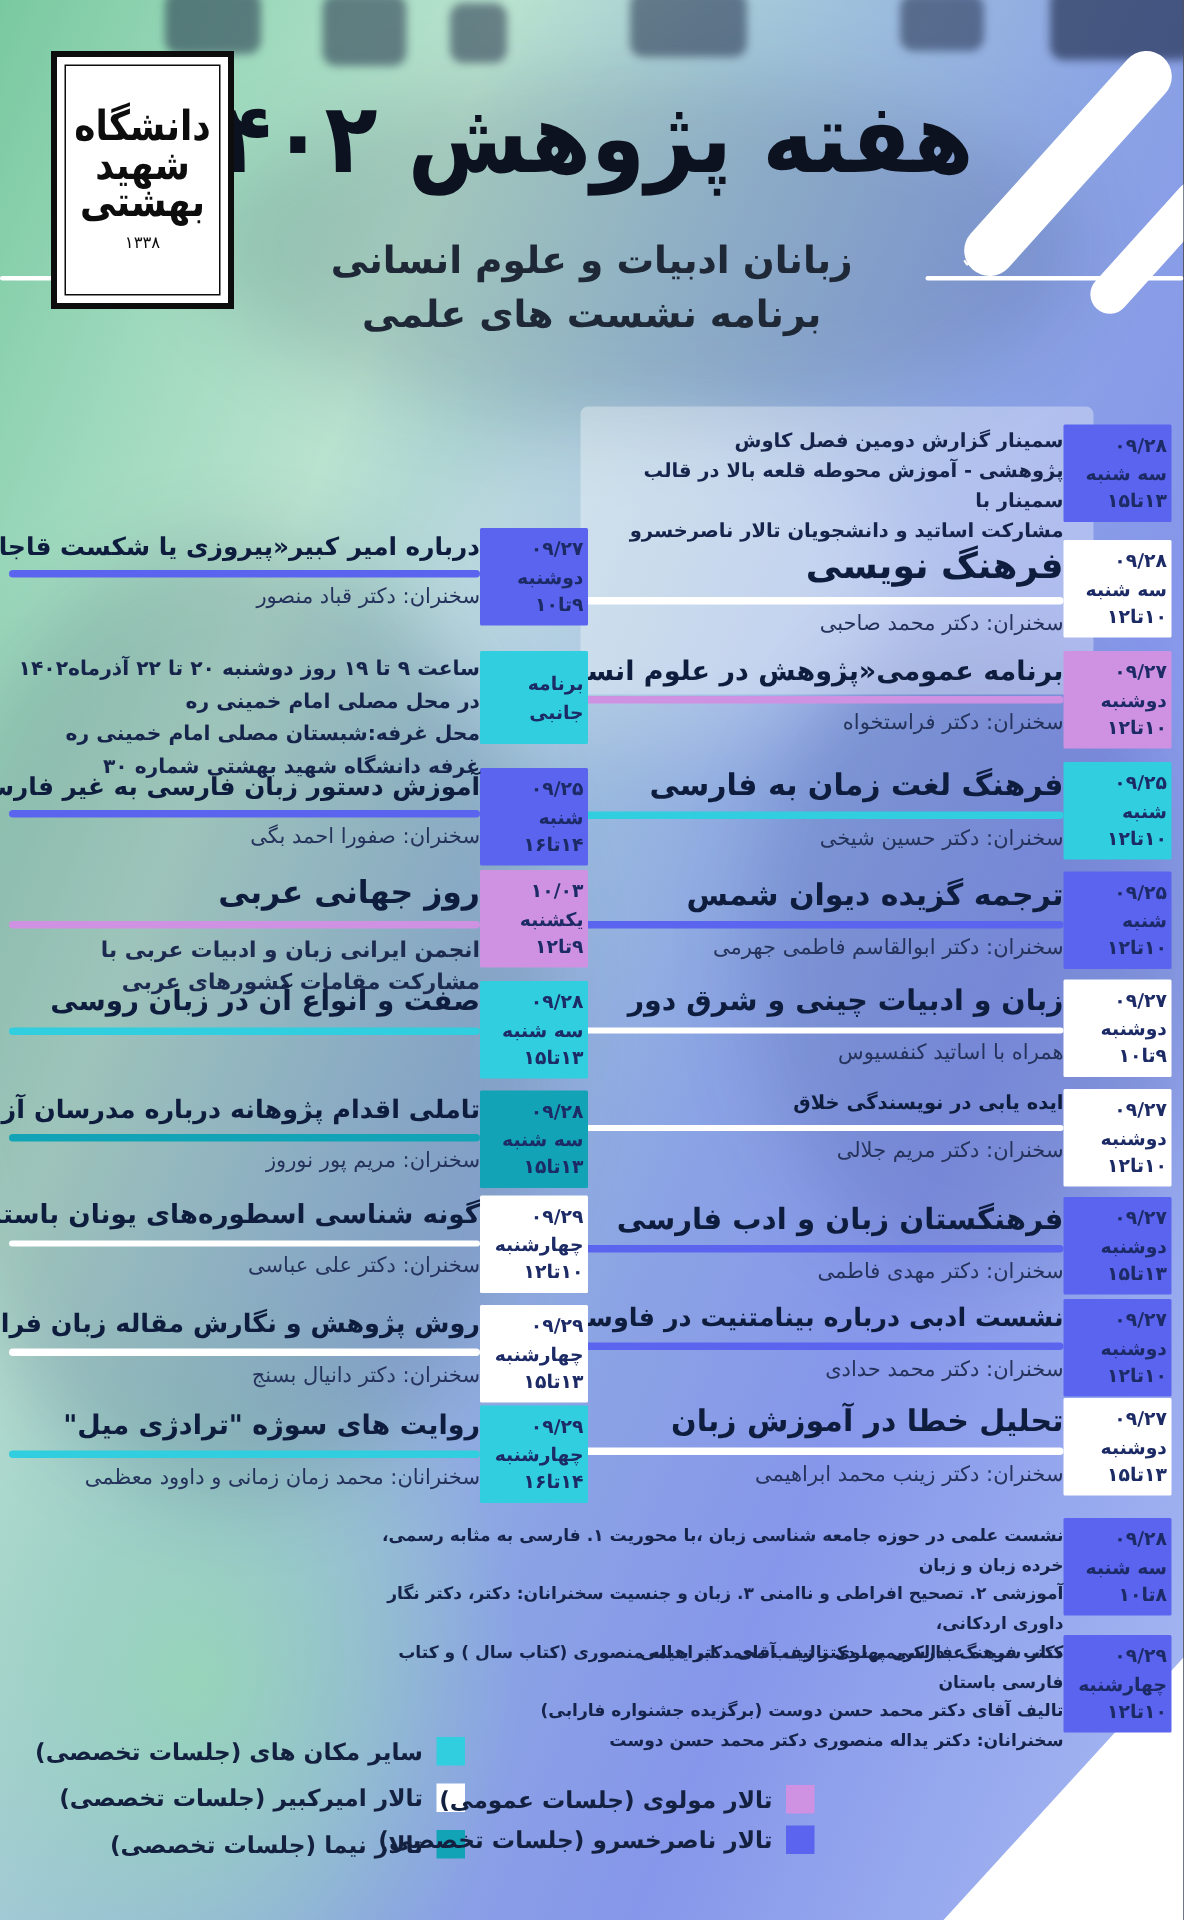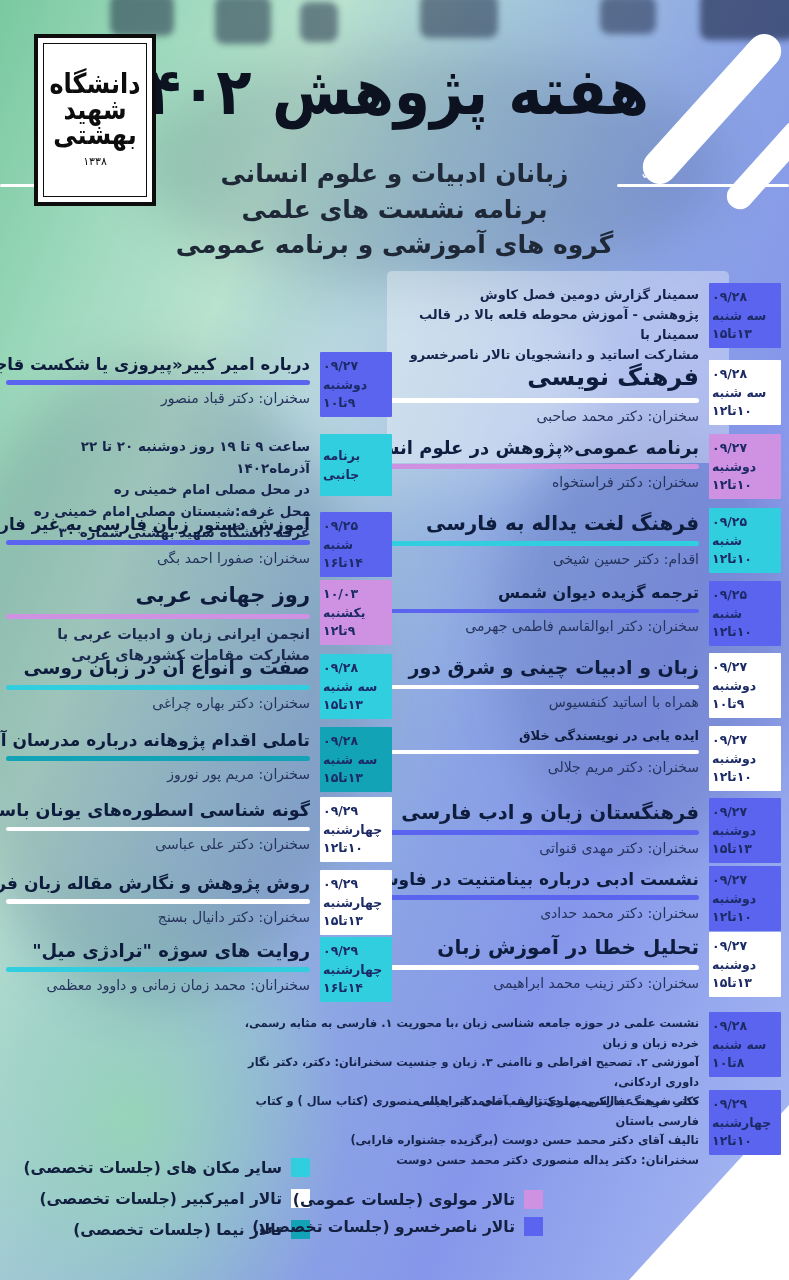--- a/index.html
+++ b/index.html
@@ -50,21 +50,21 @@
   .title{position:absolute;right:140px;top:58px;width:500px;text-align:center;z-index:4;
     font-size:58px;font-weight:900;color:#0c1220;white-space:nowrap;transform:scaleY(1.12);letter-spacing:-1px}
   .subtitles{position:absolute;left:0;right:0;top:156px;text-align:center;z-index:4;color:#1e2836}
   .subtitles div{font-size:25px;font-weight:bold;line-height:1.42}
 
   
   .col{position:absolute;display:flex;flex-direction:column;z-index:4}
   .col-right{top:283px;right:8px;width:396px}
   .col-left{top:352px;right:397px;width:386px}
   .row{display:flex;align-items:flex-start}
-  .badge{flex:0 0 72px;margin-left:10px;padding:6px 3px;text-align:left;border-radius:1px;
+  .badge{flex:0 0 72px;padding:6px 3px;text-align:right;border-radius:1px;
     display:flex;flex-direction:column;gap:3px;color:var(--navy);font-weight:bold;font-size:12.5px;line-height:1.25}
   .badge span{white-space:nowrap}
   .bg-peri{background:var(--peri)} .bg-orchid{background:var(--orchid)}
   .bg-cyan{background:var(--cyan)} .bg-teal{background:var(--teal)} .bg-white{background:#fff}
   .etext{flex:1;min-width:0;text-align:right;padding-top:2px}
   .etitle{font-weight:bold;color:var(--ink);white-space:nowrap;line-height:1.3}
   .uline{height:4.5px;border-radius:3px;margin:5px 0 5px}
   .u-peri{background:var(--peri)} .u-orchid{background:var(--orchid)} .u-cyan{background:var(--cyan)}
   .u-teal{background:var(--teal)} .u-white{background:#fff}
   .espeaker{font-size:14px;color:#25335c;white-space:nowrap}
@@ -116,21 +116,20 @@
       <div class="logo-word">شهید</div>
       <div class="logo-word">بهشتی</div>
       <div class="logo-year">۱۳۳۸</div>
     </div>
   </div>
 
   <div class="title">هفته پژوهش ۱۴۰۲</div>
   <div class="subtitles">
     <div>زبانان ادبیات و علوم انسانی</div>
     <div>برنامه نشست های علمی</div>
-    <div>گروه های آموزشی و برنامه عمومی</div>
   </div>
 
   <div class="col col-right">
 
     <div class="row" style="height:77px">
       <div class="badge bg-peri">
         <span>۰۹/۲۸</span>
         <span>سه شنبه</span>
         <span>۱۳تا۱۵</span>
       </div>
@@ -167,34 +166,34 @@
       </div>
     </div>
 
     <div class="row" style="height:73px">
       <div class="badge bg-cyan">
         <span>۰۹/۲۵</span>
         <span>شنبه</span>
         <span>۱۰تا۱۲</span>
       </div>
       <div class="etext">
-        <div class="etitle" style="font-size:20px">فرهنگ لغت یداله به فارسی</div>
+        <div class="etitle" style="font-size:20px">فرهنگ لغت زمان به فارسی</div>
         <div class="uline u-cyan"></div>
-        <div class="espeaker">اقدام: دکتر حسین شیخی</div>
+        <div class="espeaker">سخنران: دکتر حسین شیخی</div>
       </div>
     </div>
 
     <div class="row" style="height:72px">
       <div class="badge bg-peri">
         <span>۰۹/۲۵</span>
         <span>شنبه</span>
         <span>۱۰تا۱۲</span>
       </div>
       <div class="etext">
-        <div class="etitle" style="font-size:16px">ترجمه گزیده دیوان شمس</div>
+        <div class="etitle" style="font-size:20px">ترجمه گزیده دیوان شمس</div>
         <div class="uline u-peri"></div>
         <div class="espeaker">سخنران: دکتر ابوالقاسم فاطمی جهرمی</div>
       </div>
     </div>
 
     <div class="row" style="height:73px">
       <div class="badge bg-white">
         <span>۰۹/۲۷</span>
         <span>دوشنبه</span>
         <span>۹تا۱۰</span>
@@ -221,21 +220,21 @@
 
     <div class="row" style="height:68px">
       <div class="badge bg-peri">
         <span>۰۹/۲۷</span>
         <span>دوشنبه</span>
         <span>۱۳تا۱۵</span>
       </div>
       <div class="etext">
         <div class="etitle" style="font-size:19.5px">فرهنگستان زبان و ادب فارسی</div>
         <div class="uline u-peri"></div>
-        <div class="espeaker">سخنران: دکتر مهدی قنواتی</div>
+        <div class="espeaker">سخنران: دکتر مهدی فاطمی</div>
       </div>
     </div>
 
     <div class="row" style="height:66px">
       <div class="badge bg-peri">
         <span>۰۹/۲۷</span>
         <span>دوشنبه</span>
         <span>۱۰تا۱۲</span>
       </div>
       <div class="etext">
@@ -341,21 +340,20 @@
 
     <div class="row" style="height:73px">
       <div class="badge bg-cyan">
         <span>۰۹/۲۸</span>
         <span>سه شنبه</span>
         <span>۱۳تا۱۵</span>
       </div>
       <div class="etext">
         <div class="etitle" style="font-size:18.5px">صفت و انواع آن در زبان روسی</div>
         <div class="uline u-cyan"></div>
-        <div class="espeaker">سخنران: دکتر بهاره چراغی</div>
       </div>
     </div>
 
     <div class="row" style="height:70px">
       <div class="badge bg-teal">
         <span>۰۹/۲۸</span>
         <span>سه شنبه</span>
         <span>۱۳تا۱۵</span>
       </div>
       <div class="etext">

